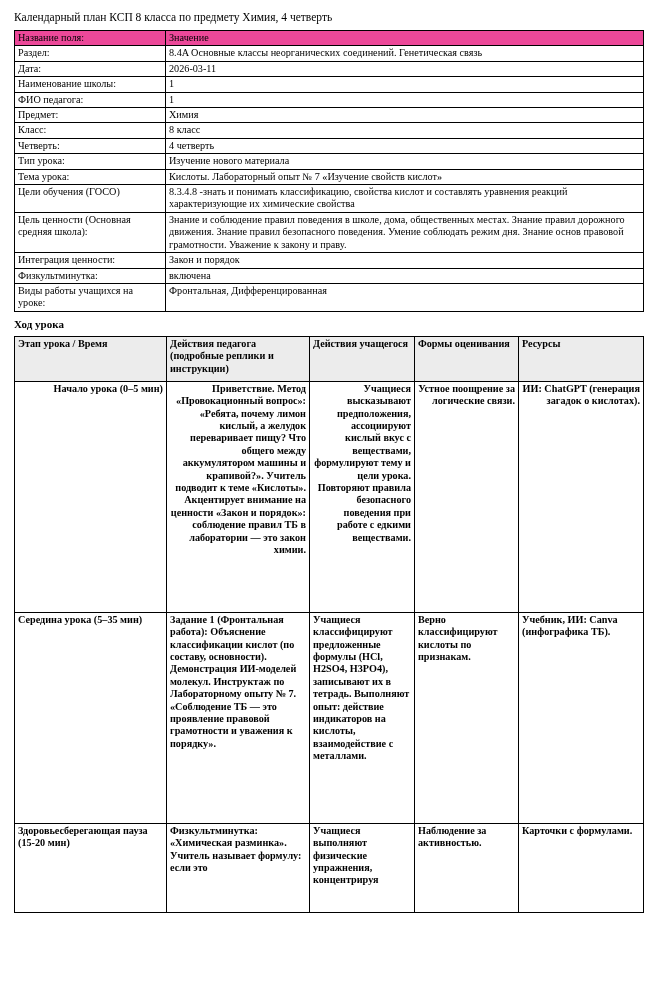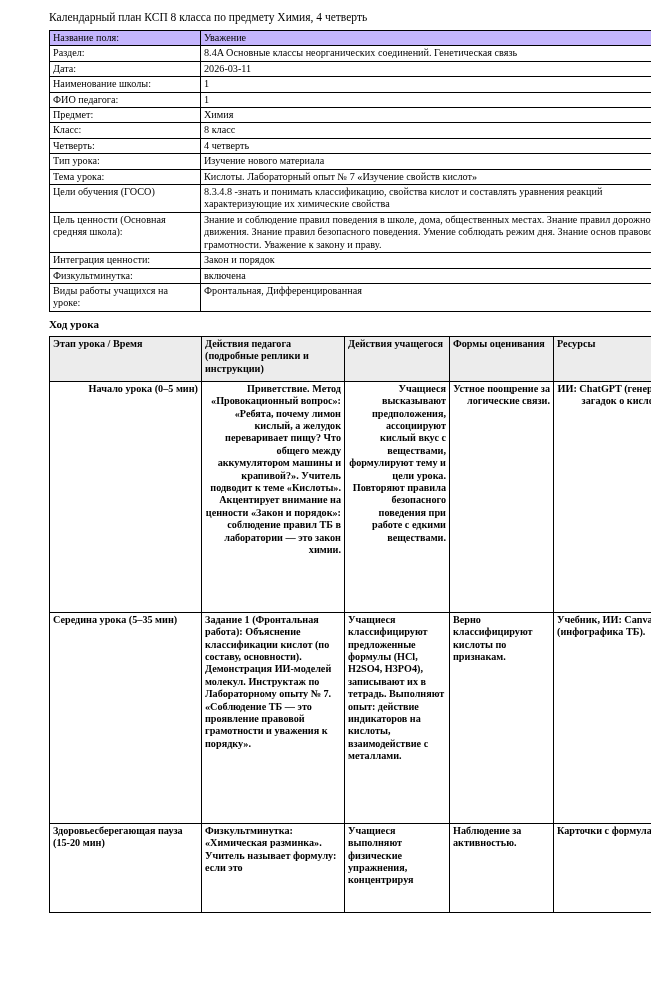--- a/index.html
+++ b/index.html
@@ -11,21 +11,20 @@
     width: 651px;
     height: 985px;
     overflow: hidden;
     font-family: "Liberation Serif", "DejaVu Serif", serif;
     color: #000000;
   }
   .page {
     width: 516px;
     box-sizing: border-box;
     padding: 10px 12px 0 14px;
-    margin-left: 35px;
   }
   .doc-title {
     font-size: 11.5px;
     line-height: 14px;
     margin: 0 0 6px 0;
     font-family: "Liberation Serif", "DejaVu Serif", serif;
   }
   .section-label {
     font-size: 11px;
     line-height: 14px;
@@ -52,21 +51,21 @@
   .meta-table col.c1 { width: 151px; }
   .meta-table col.c2 { width: 478px; }
 
   .flow-table col.f1 { width: 152px; }
   .flow-table col.f2 { width: 143px; }
   .flow-table col.f3 { width: 105px; }
   .flow-table col.f4 { width: 104px; }
   .flow-table col.f5 { width: 125px; }
 
   .hdr td {
-    background: #c4b5fd;
+    background: #ec4899;
   }
   .flow-table .hdr td {
     background: #ececec;
     height: 42px;
   }
   .flow-table tbody tr td {
     vertical-align: top;
     font-weight: bold;
   }
   .r-start td { height: 228px; text-align: right; }
@@ -81,21 +80,21 @@
   <div class="doc-title">Календарный план КСП 8 класса по предмету Химия, 4 четверть</div>
 
   <table class="meta-table">
     <colgroup>
         <col class="c1">
         <col class="c2">
       </colgroup>
     <tbody>
       <tr class="hdr">
         <td>Название поля:</td>
-        <td>Уважение</td>
+        <td>Значение</td>
       </tr>
       <tr>
         <td>Раздел:</td>
         <td>8.4A Основные классы неорганических соединений. Генетическая связь</td>
       </tr>
       <tr>
         <td>Дата:</td>
         <td>2026-03-11</td>
       </tr>
       <tr>

